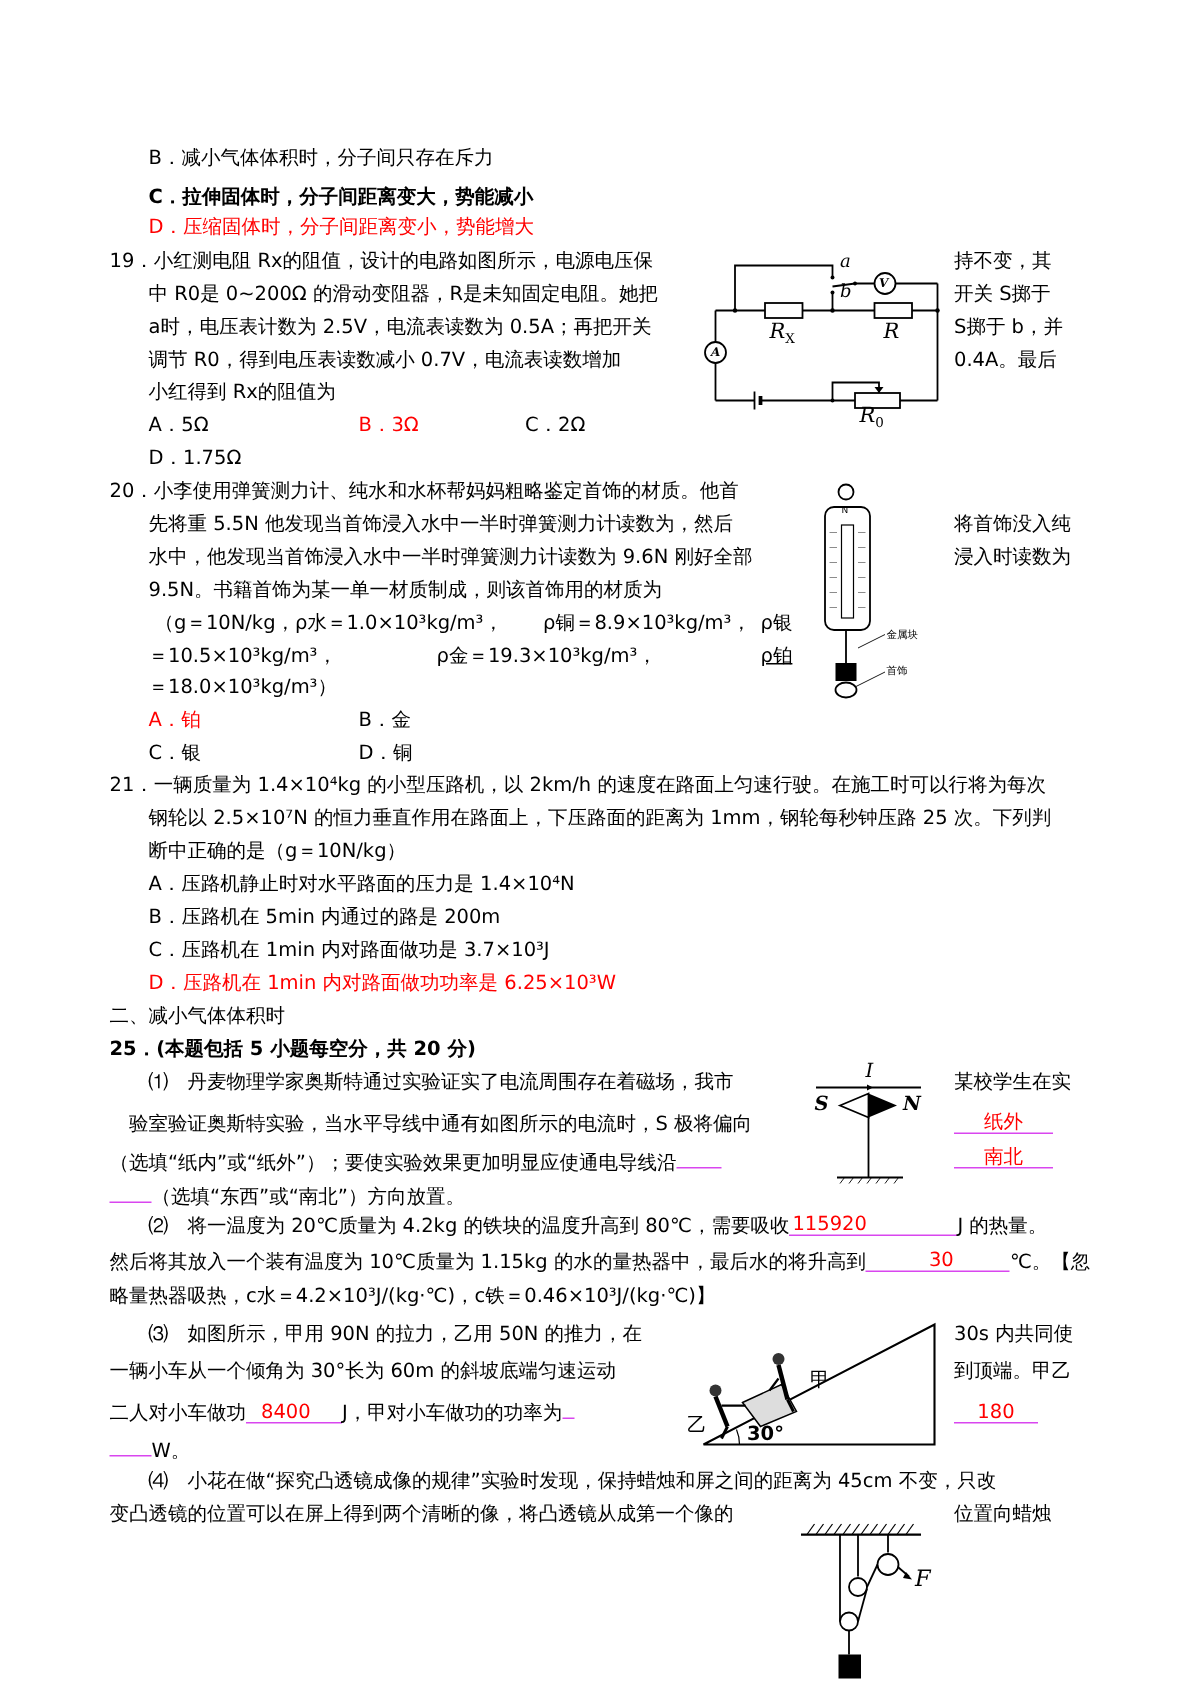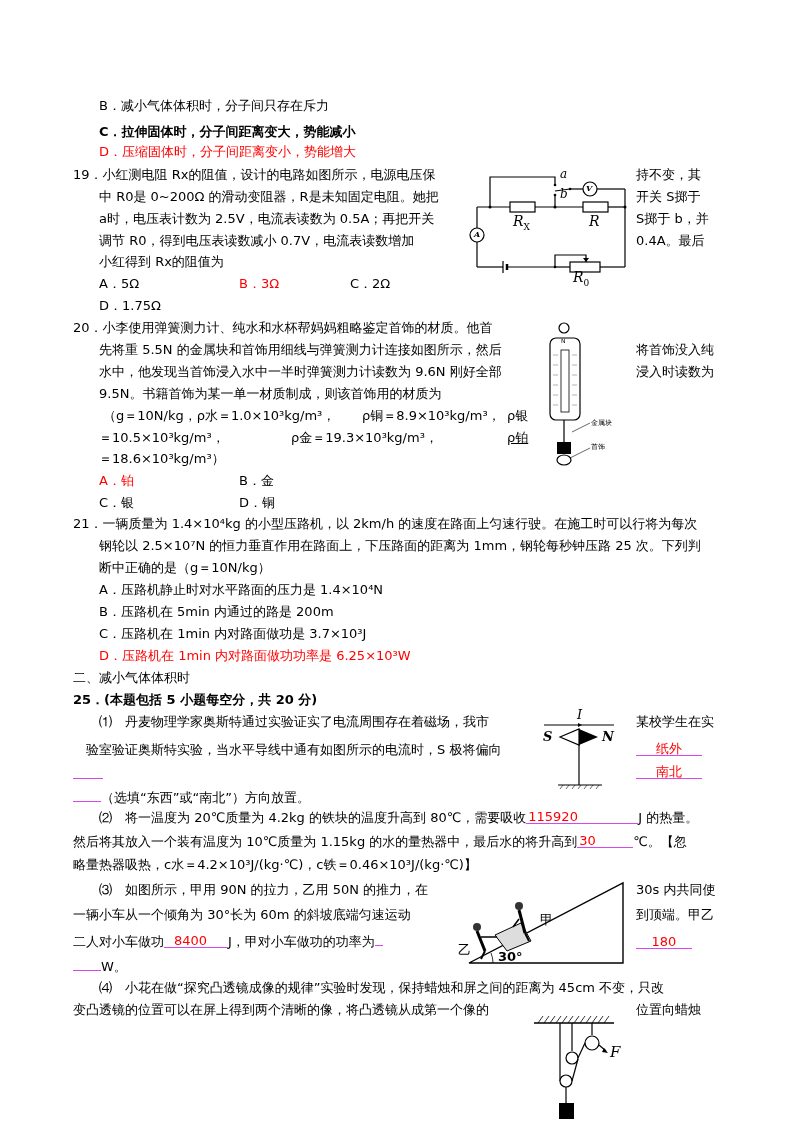--- a/index.html
+++ b/index.html
@@ -84,32 +84,32 @@
   <span class="ital" style="position:absolute;left:95px;top:2px;font-size:12px;">a</span>
   <span class="ital" style="position:absolute;left:95px;top:22px;font-size:12px;">b</span>
   <span class="ital" style="position:absolute;left:121px;top:18px;font-size:8px;font-weight:bold;">V</span>
   <span class="ital" style="position:absolute;left:9px;top:64px;font-size:8px;font-weight:bold;">A</span>
   <span class="ital" style="position:absolute;left:48px;top:48px;font-size:14px;"><span>R</span><sub style="font-style:normal;">X</sub></span>
   <span class="ital" style="position:absolute;left:124px;top:48px;font-size:14px;">R</span>
   <span class="ital" style="position:absolute;left:108px;top:104px;font-size:14px;"><span>R</span><sub style="font-style:normal;">0</sub></span>
 </div>
 
 <div class="ln" style="left:73px;top:318px;">20．小李使用弹簧测力计、纯水和水杯帮妈妈粗略鉴定首饰的材质。他首</div>
-<div class="ln" style="left:99px;top:340px;">先将重 5.5N 的金属块和首饰用细线与弹簧测力计连接如图所示，然后</div>
+<div class="ln" style="left:99px;top:340px;">先将重 5.5N 他发现当首饰浸入水中一半时弹簧测力计读数为，然后</div>
 <div class="ln" style="left:636px;top:340px;">将首饰没入纯</div>
 <div class="ln" style="left:99px;top:362px;">水中，他发现当首饰浸入水中一半时弹簧测力计读数为 9.6N 刚好全部</div>
 <div class="ln" style="left:636px;top:362px;">浸入时读数为</div>
 <div class="ln" style="left:99px;top:384px;">9.5N。书籍首饰为某一单一材质制成，则该首饰用的材质为</div>
 <div class="ln" style="left:103px;top:406px;">（g＝10N/kg，ρ水＝1.0×10³kg/m³，</div>
 <div class="ln" style="left:362px;top:406px;">ρ铜＝8.9×10³kg/m³，</div>
 <div class="ln" style="left:507px;top:406px;">ρ银</div>
 <div class="ln" style="left:99px;top:428px;">＝10.5×10³kg/m³，</div>
 <div class="ln" style="left:291px;top:428px;">ρ金＝19.3×10³kg/m³，</div>
 <div class="ln" style="left:507px;top:428px;text-decoration:underline;">ρ铂</div>
-<div class="ln" style="left:99px;top:449px;">＝18.6×10³kg/m³）</div>
+<div class="ln" style="left:99px;top:449px;">＝18.0×10³kg/m³）</div>
 <div class="ln red" style="left:99px;top:471px;">A．铂</div>
 <div class="ln" style="left:239px;top:471px;">B．金</div>
 <div class="ln" style="left:99px;top:493px;">C．银</div>
 <div class="ln" style="left:239px;top:493px;">D．铜</div>
 
 <div class="fig" style="left:540px;top:320px;width:90px;height:150px;">
   <svg width="90" height="150" viewBox="0 0 90 150" xmlns="http://www.w3.org/2000/svg">
     <g stroke="#000" fill="none" stroke-width="1.2">
       <circle cx="24" cy="8" r="5"></circle>
       <rect x="10" y="18" width="30" height="82" rx="6"></rect>
@@ -152,21 +152,21 @@
 
 <div class="ln bold" style="left:73px;top:690px;">25．(本题包括 5 小题每空分，共 20 分)</div>
 
 <div class="ln" style="left:99px;top:712px;">⑴　丹麦物理学家奥斯特通过实验证实了电流周围存在着磁场，我市</div>
 <div class="ln" style="left:636px;top:712px;">某校学生在实</div>
 <div class="ln" style="left:73px;top:740px;margin-left:13px;">验室验证奥斯特实验，当水平导线中通有如图所示的电流时，S 极将偏向</div>
 <div class="ln" style="left:636px;top:740px;">
   <span class="blank" style="width:66px;"><span class="red">纸外</span></span>
 </div>
 <div class="ln" style="left:73px;top:763px;">
-  <span class="blank" style="width:30px;"></span>
+  <span>（选填“纸内”或“纸外”）；要使实验效果更加明显应使通电导线沿</span><span class="blank" style="width:30px;"></span>
 </div>
 <div class="ln" style="left:636px;top:763px;">
   <span class="blank" style="width:66px;"><span class="red">南北</span></span>
 </div>
 <div class="ln" style="left:73px;top:786px;">
   <span class="blank" style="width:28px;"></span><span>（选填“东西”或“南北”）方向放置。</span>
 </div>
 
 <div class="fig" style="left:540px;top:705px;width:90px;height:85px;">
   <svg width="90" height="85" viewBox="0 0 90 85" xmlns="http://www.w3.org/2000/svg">
@@ -190,21 +190,21 @@
   </svg>
   <span class="ital" style="position:absolute;left:37px;top:2px;font-size:13px;">I</span>
   <span class="ital bold" style="position:absolute;left:3px;top:24px;font-size:13px;">S</span>
   <span class="ital bold" style="position:absolute;left:62px;top:24px;font-size:13px;">N</span>
 </div>
 
 <div class="ln" style="left:99px;top:808px;">
   <span>⑵　将一温度为 20℃质量为 4.2kg 的铁块的温度升高到 80℃，需要吸收</span><span class="blank" style="width:112px;text-align:left;"><span class="red" style="padding-left:2px;">115920</span></span><span>J 的热量。</span>
 </div>
 <div class="ln" style="left:73px;top:832px;">
-  <span>然后将其放入一个装有温度为 10℃质量为 1.15kg 的水的量热器中，最后水的将升高到</span><span class="blank" style="width:56px;text-align:left;"><span class="red" style="padding-left:2px;">30</span></span><span>℃。【忽</span>
+  <span>然后将其放入一个装有温度为 10℃质量为 1.15kg 的水的量热器中，最后水的将升高到</span><span class="blank" style="width:56px;text-align:left;padding-left:40px;"><span class="red" style="padding-left:2px;">30</span></span><span>℃。【忽</span>
 </div>
 <div class="ln" style="left:73px;top:855px;">略量热器吸热，c水＝4.2×10³J/(kg·℃)，c铁＝0.46×10³J/(kg·℃)】</div>
 
 <div class="ln" style="left:99px;top:880px;">⑶　如图所示，甲用 90N 的拉力，乙用 50N 的推力，在</div>
 <div class="ln" style="left:636px;top:880px;">30s 内共同使</div>
 <div class="ln" style="left:73px;top:905px;">一辆小车从一个倾角为 30°长为 60m 的斜坡底端匀速运动</div>
 <div class="ln" style="left:636px;top:905px;">到顶端。甲乙</div>
 <div class="ln" style="left:73px;top:930px;">
   <span>二人对小车做功</span><span class="blank" style="width:64px;text-align:left;"><span class="red" style="padding-left:10px;">8400</span></span><span>J，甲对小车做功的功率为</span><span class="blank" style="width:8px;"></span>
 </div>

